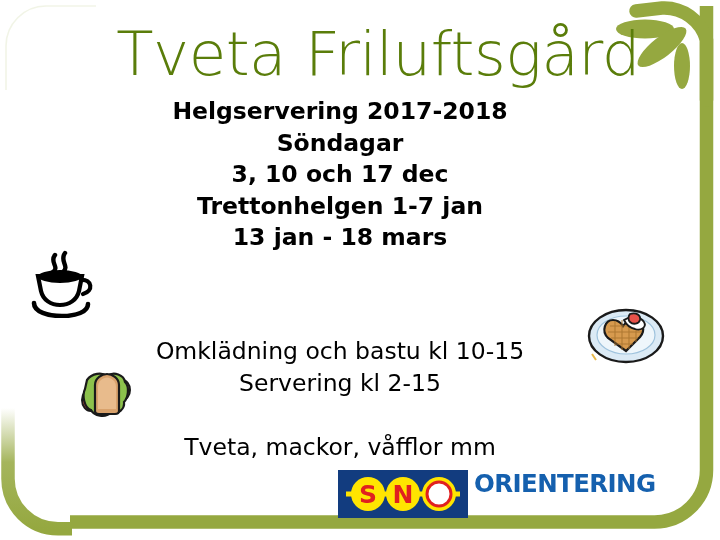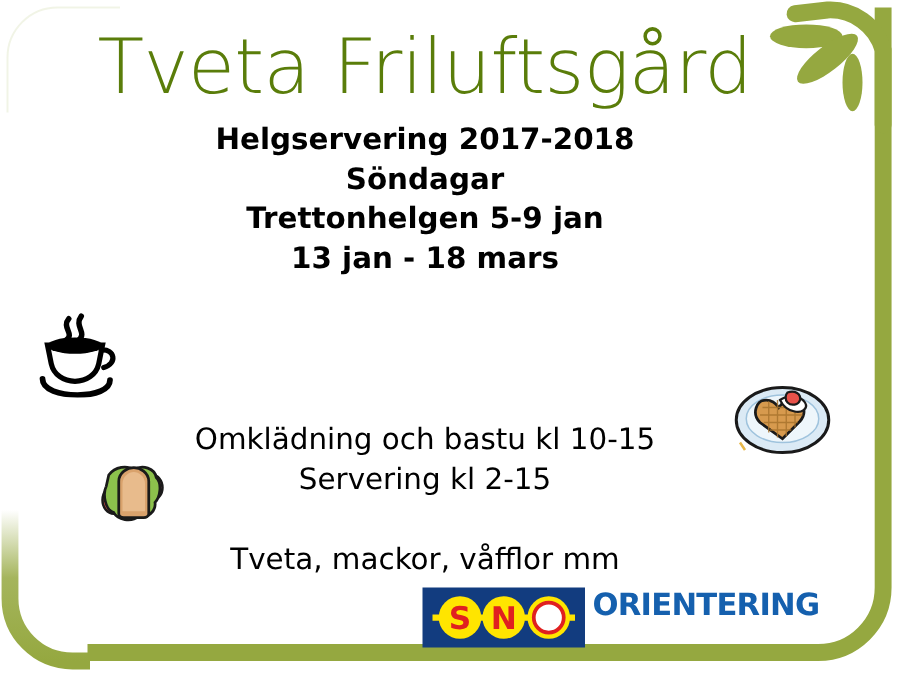--- a/index.html
+++ b/index.html
@@ -21,21 +21,21 @@
     position:absolute;left:0;top:0;
     width:720px;height:540px;
     pointer-events:none;
   }
 
   
   #title{
     position:absolute;
     left:0;top:18px;
     width:640px;
-    text-align:left;
+    text-align:right;
     padding-left:78px;
     box-sizing:border-box;
     font-family:"DejaVu Sans", sans-serif;
     font-weight:300;
     font-size:61px;
     line-height:72px;
     letter-spacing:-0.5px;
     color:#5a7d0a;
     white-space:nowrap;
   }
@@ -140,21 +140,22 @@
       <ellipse cx="662" cy="47" rx="30" ry="10" transform="rotate(-38 662 47)" fill="#95a840"></ellipse>
       <ellipse cx="682" cy="66" rx="8" ry="23" fill="#95a840"></ellipse>
     </g>
   </svg>
 
   <div id="title">Tveta Friluftsgård</div>
 
   <div id="block-bold">
     <div class="line">Helgservering 2017-2018</div>
     <div class="line">Söndagar</div>
-    <div class="line">Trettonhelgen 5-9 jan</div>
+    <div class="line">3, 10 och 17 dec</div>
+    <div class="line">Trettonhelgen 1-7 jan</div>
     <div class="line">13 jan - 18 mars</div>
   </div>
 
   <div id="block-info">
     <div class="line">Omklädning och bastu kl 10-15</div>
     <div class="line">Servering kl 2-15</div>
   </div>
 
   <div id="block-offer">Tveta, mackor, våfflor mm</div>
 

